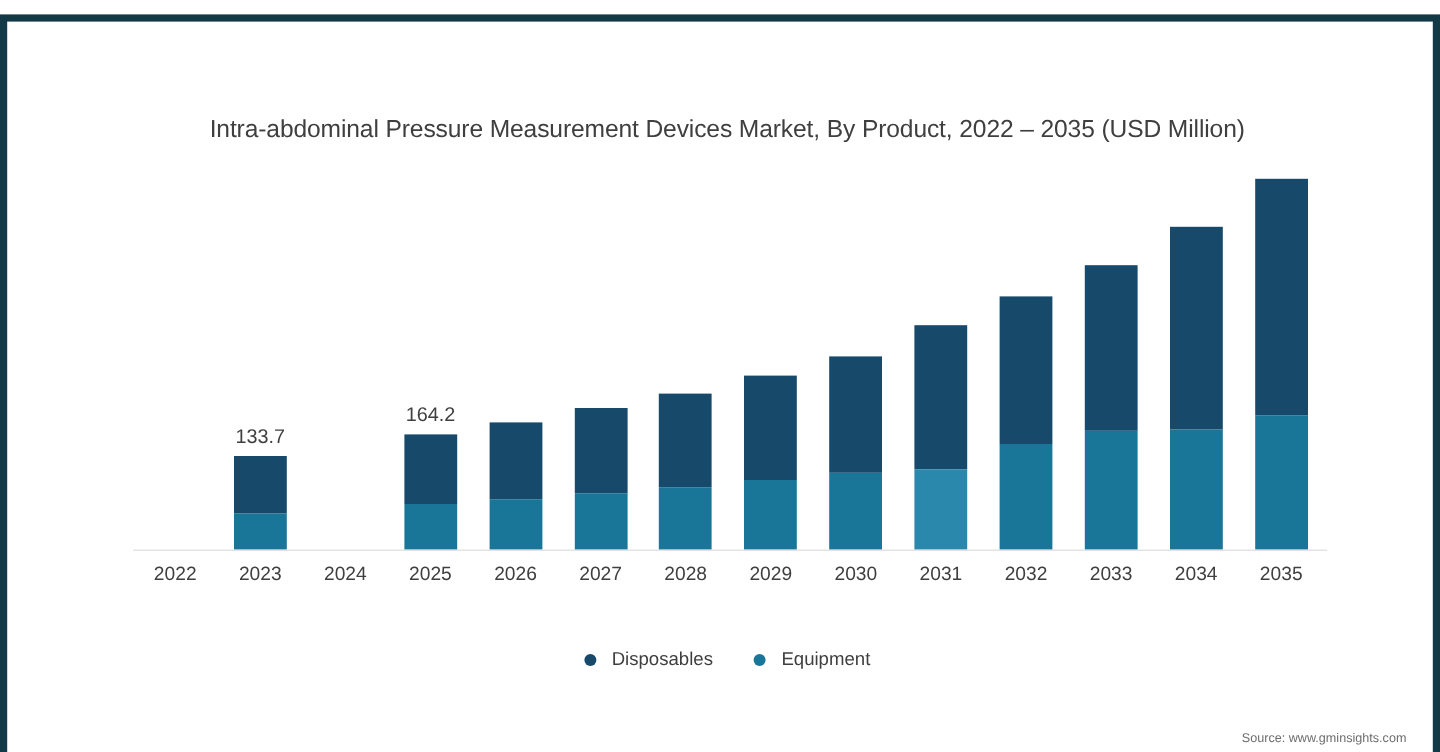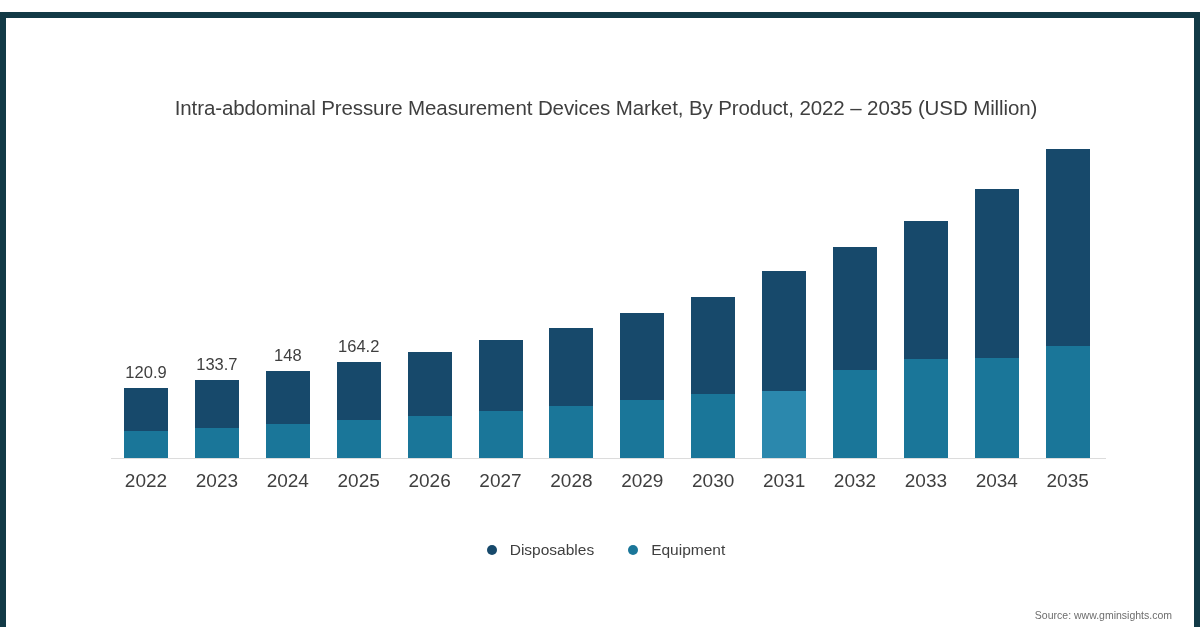--- a/index.html
+++ b/index.html
@@ -53,21 +53,21 @@
     margin-bottom:6px;
     font-size:16.5px;
     color:#3f3f3f;
     white-space:nowrap;
   }
   .x-tick{
     position:absolute;
     top:452px;
     width:44px;
     text-align:center;
-    font-size:19px;
+    font-size:16px;
     color:#3f3f3f;
   }
   #legend{
     position:absolute;
     left:0;top:523px;width:1200px;
     display:flex;justify-content:center;align-items:center;
     gap:34px;
   }
   .legend-item{display:flex;align-items:center;gap:13px;}
   .legend-dot{
@@ -82,34 +82,24 @@
   }
 </style>
 </head>
 <body>
 
 <div id="frame">
 
   <div id="chart-title">Intra-abdominal Pressure Measurement Devices Market, By Product, 2022 – 2035 (USD Million)</div>
 
   <div id="plot">
-      <div class="bar-group" style="left: 13px; height: 70px; bottom: 0px; top: 250px;">
-        <span class="seg seg-top" style="height: 43px; background: rgb(23, 73, 107);"></span>
-        <span class="seg seg-bottom" style="height: 27px; background: rgb(26, 118, 153);"></span>
-        <span class="bar-label">120.9</span>
-      </div>
       <div class="bar-group" style="left: 83.9px; height: 64px; bottom: 0px; top: 242px;">
         <span class="seg seg-top" style="height: 48px; background: rgb(23, 73, 107);"></span>
         <span class="seg seg-bottom" style="height: 30px; background: rgb(26, 118, 153);"></span>
         <span class="bar-label">133.7</span>
-      </div>
-      <div class="bar-group" style="left: 154.8px; height: 87px; bottom: 0px; top: 233px;">
-        <span class="seg seg-top" style="height: 53px; background: rgb(23, 73, 107);"></span>
-        <span class="seg seg-bottom" style="height: 34px; background: rgb(26, 118, 153);"></span>
-        <span class="bar-label">148</span>
       </div>
       <div class="bar-group" style="left: 225.7px; height: 68px; bottom: 0px; top: 224px;">
         <span class="seg seg-top" style="height: 58px; background: rgb(23, 73, 107);"></span>
         <span class="seg seg-bottom" style="height: 38px; background: rgb(26, 118, 153);"></span>
         <span class="bar-label">164.2</span>
       </div>
       <div class="bar-group" style="left: 296.6px; height: 106px; bottom: 0px; top: 214px;">
         <span class="seg seg-top" style="height: 64px; background: rgb(23, 73, 107);"></span>
         <span class="seg seg-bottom" style="height: 42px; background: rgb(26, 118, 153);"></span>
       </div>

